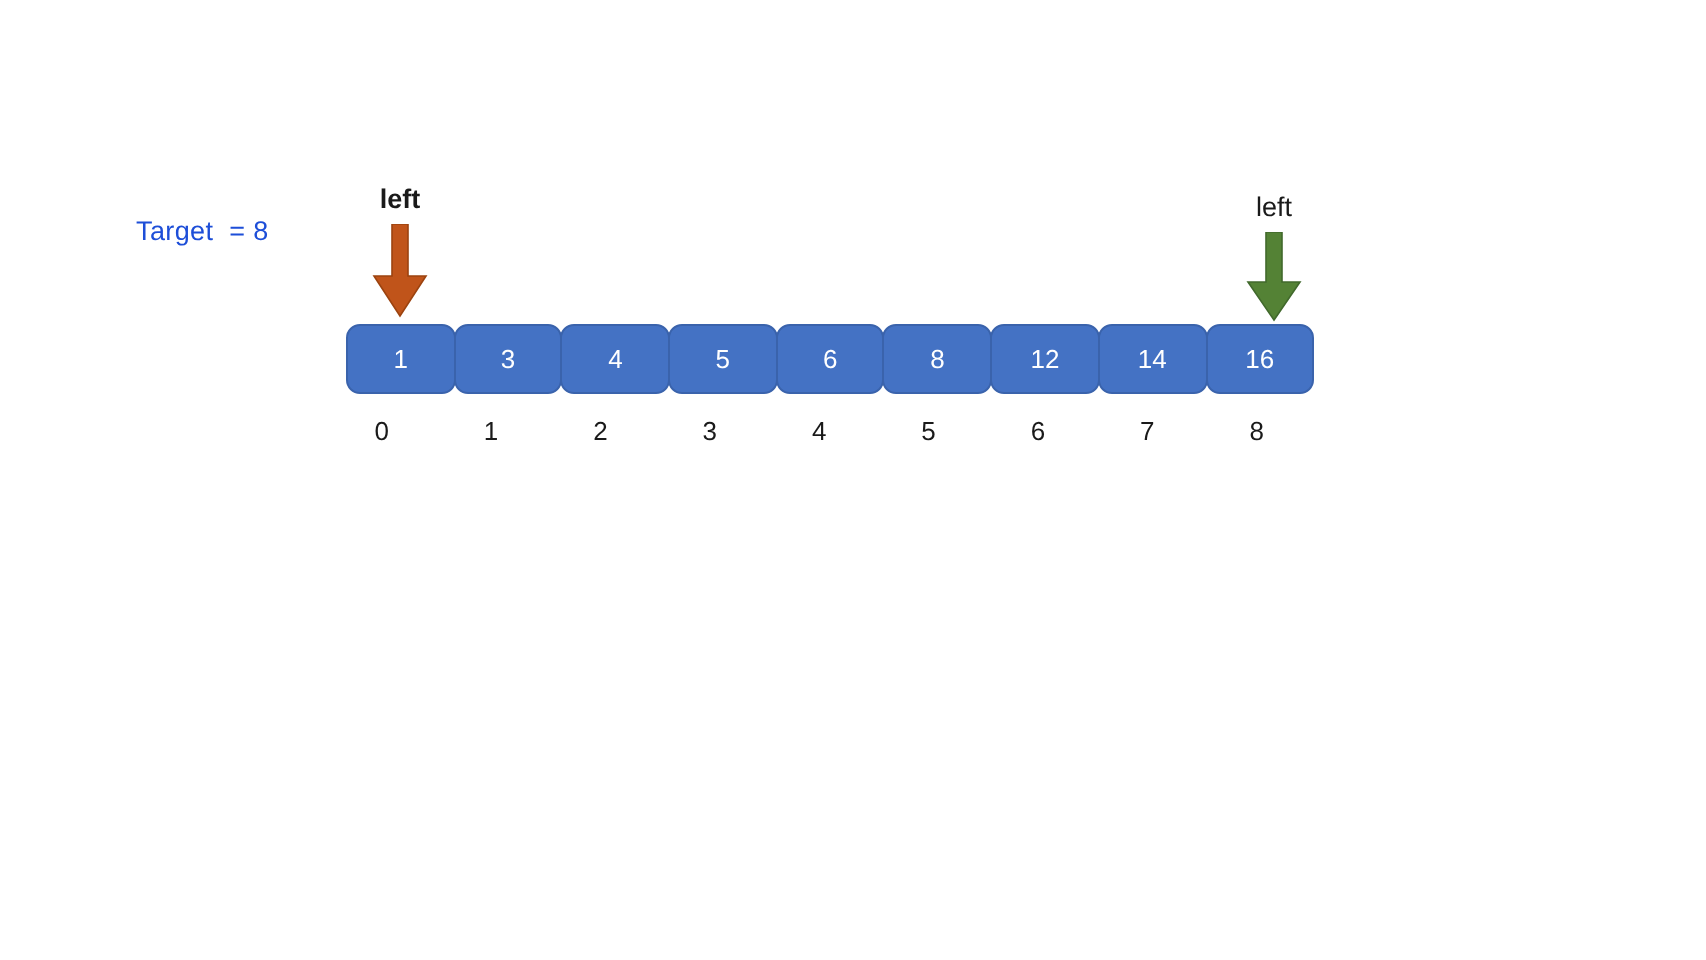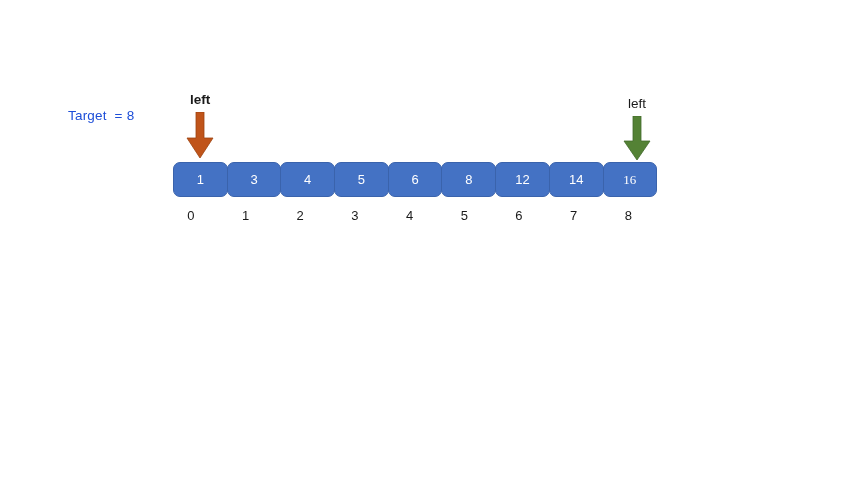--- a/index.html
+++ b/index.html
@@ -72,21 +72,21 @@
     border-radius: 7px;
     box-sizing: border-box;
     display: flex;
     align-items: center;
     justify-content: center;
     color: #ffffff;
     font-size: 13px;
     margin-right: -1px;
     position: relative;
   }
-  .cell:last-child { margin-right: 0; font-family: Liberation Serif, serif; }
+  .cell:last-child { margin-right: 0; }
 
   
   .index-row {
     position: absolute;
     left: 173px;
     top: 208px;
     display: flex;
     flex-direction: row;
   }
   .index-cell {

